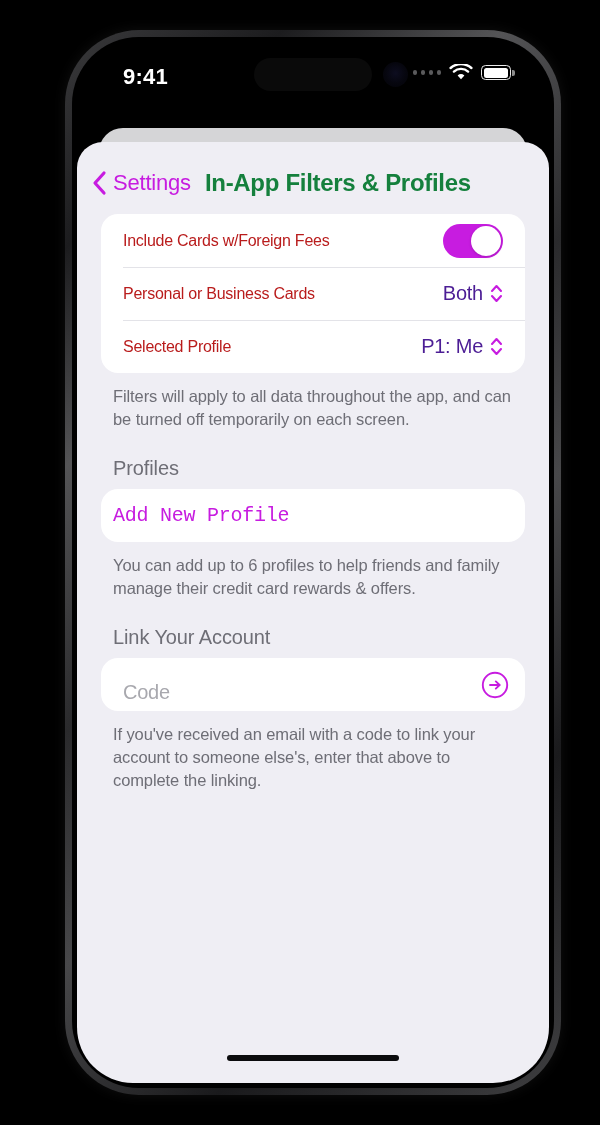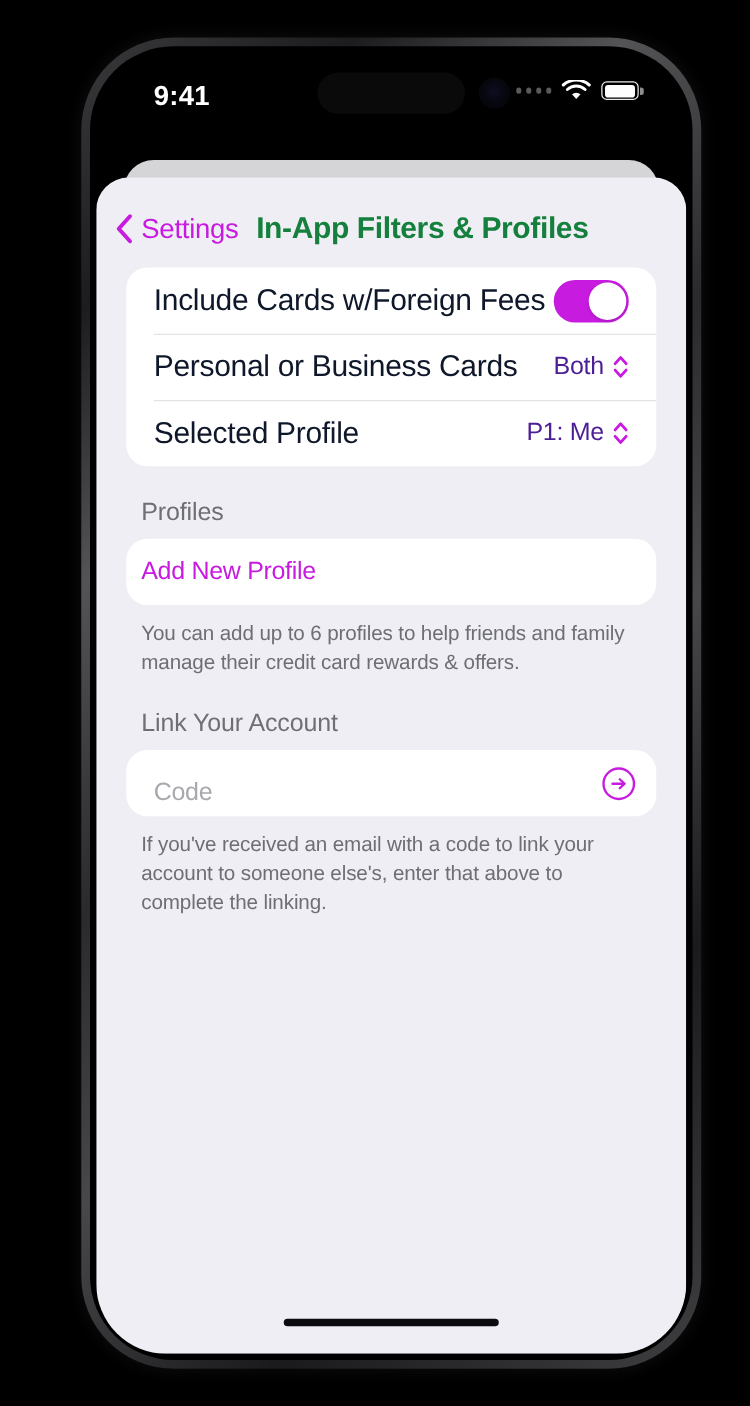--- a/index.html
+++ b/index.html
@@ -207,22 +207,22 @@
   .row + .row::before {
     content: "";
     position: absolute;
     left: 22px;
     right: 0;
     top: 0;
     height: 1px;
     background: #e3e3e8;
   }
   .row-label {
-    font-size: 24px;
-    color: #0f172a;
+    font-size: 16px;
+    color: #b91c1c;
     letter-spacing: -0.25px;
   }
   .row-value {
     display: flex;
     align-items: center;
     gap: 7px;
     font-size: 20px;
     color: #4c1d95;
     letter-spacing: -0.25px;
     cursor: pointer;
@@ -264,20 +264,21 @@
     padding: 26px 12px 9px 12px;
     letter-spacing: -0.1px;
   }
 
   #add-profile-row {
     height: 53px;
     display: flex;
     align-items: center;
     padding: 0 12px;
     cursor: pointer;
+    font-family: Liberation Mono, monospace;
   }
   #add-profile-label {
     font-size: 20px;
     color: #c71ce0;
     letter-spacing: -0.25px;
   }
 
   
   #code-field-card {
     display: flex;
@@ -403,20 +404,21 @@
                 <svg width="13" height="21" viewBox="0 0 13 21">
                   <path d="M2 8 L6.5 3 L11 8" stroke="#c71ce0" stroke-width="2.1" fill="none" stroke-linecap="round" stroke-linejoin="round"></path>
                   <path d="M2 13 L6.5 18 L11 13" stroke="#c71ce0" stroke-width="2.1" fill="none" stroke-linecap="round" stroke-linejoin="round"></path>
                 </svg>
               </span>
             </div>
           </div>
 
         </div>
 
+        <div class="footnote">Filters will apply to all data throughout the app, and can be turned off temporarily on each screen.</div>
 
         <div class="section-header">Profiles</div>
 
         <div class="card">
           <div id="add-profile-row">
             <span id="add-profile-label">Add New Profile</span>
           </div>
         </div>
 
         <div class="footnote">You can add up to 6 profiles to help friends and family manage their credit card rewards &amp; offers.</div>

